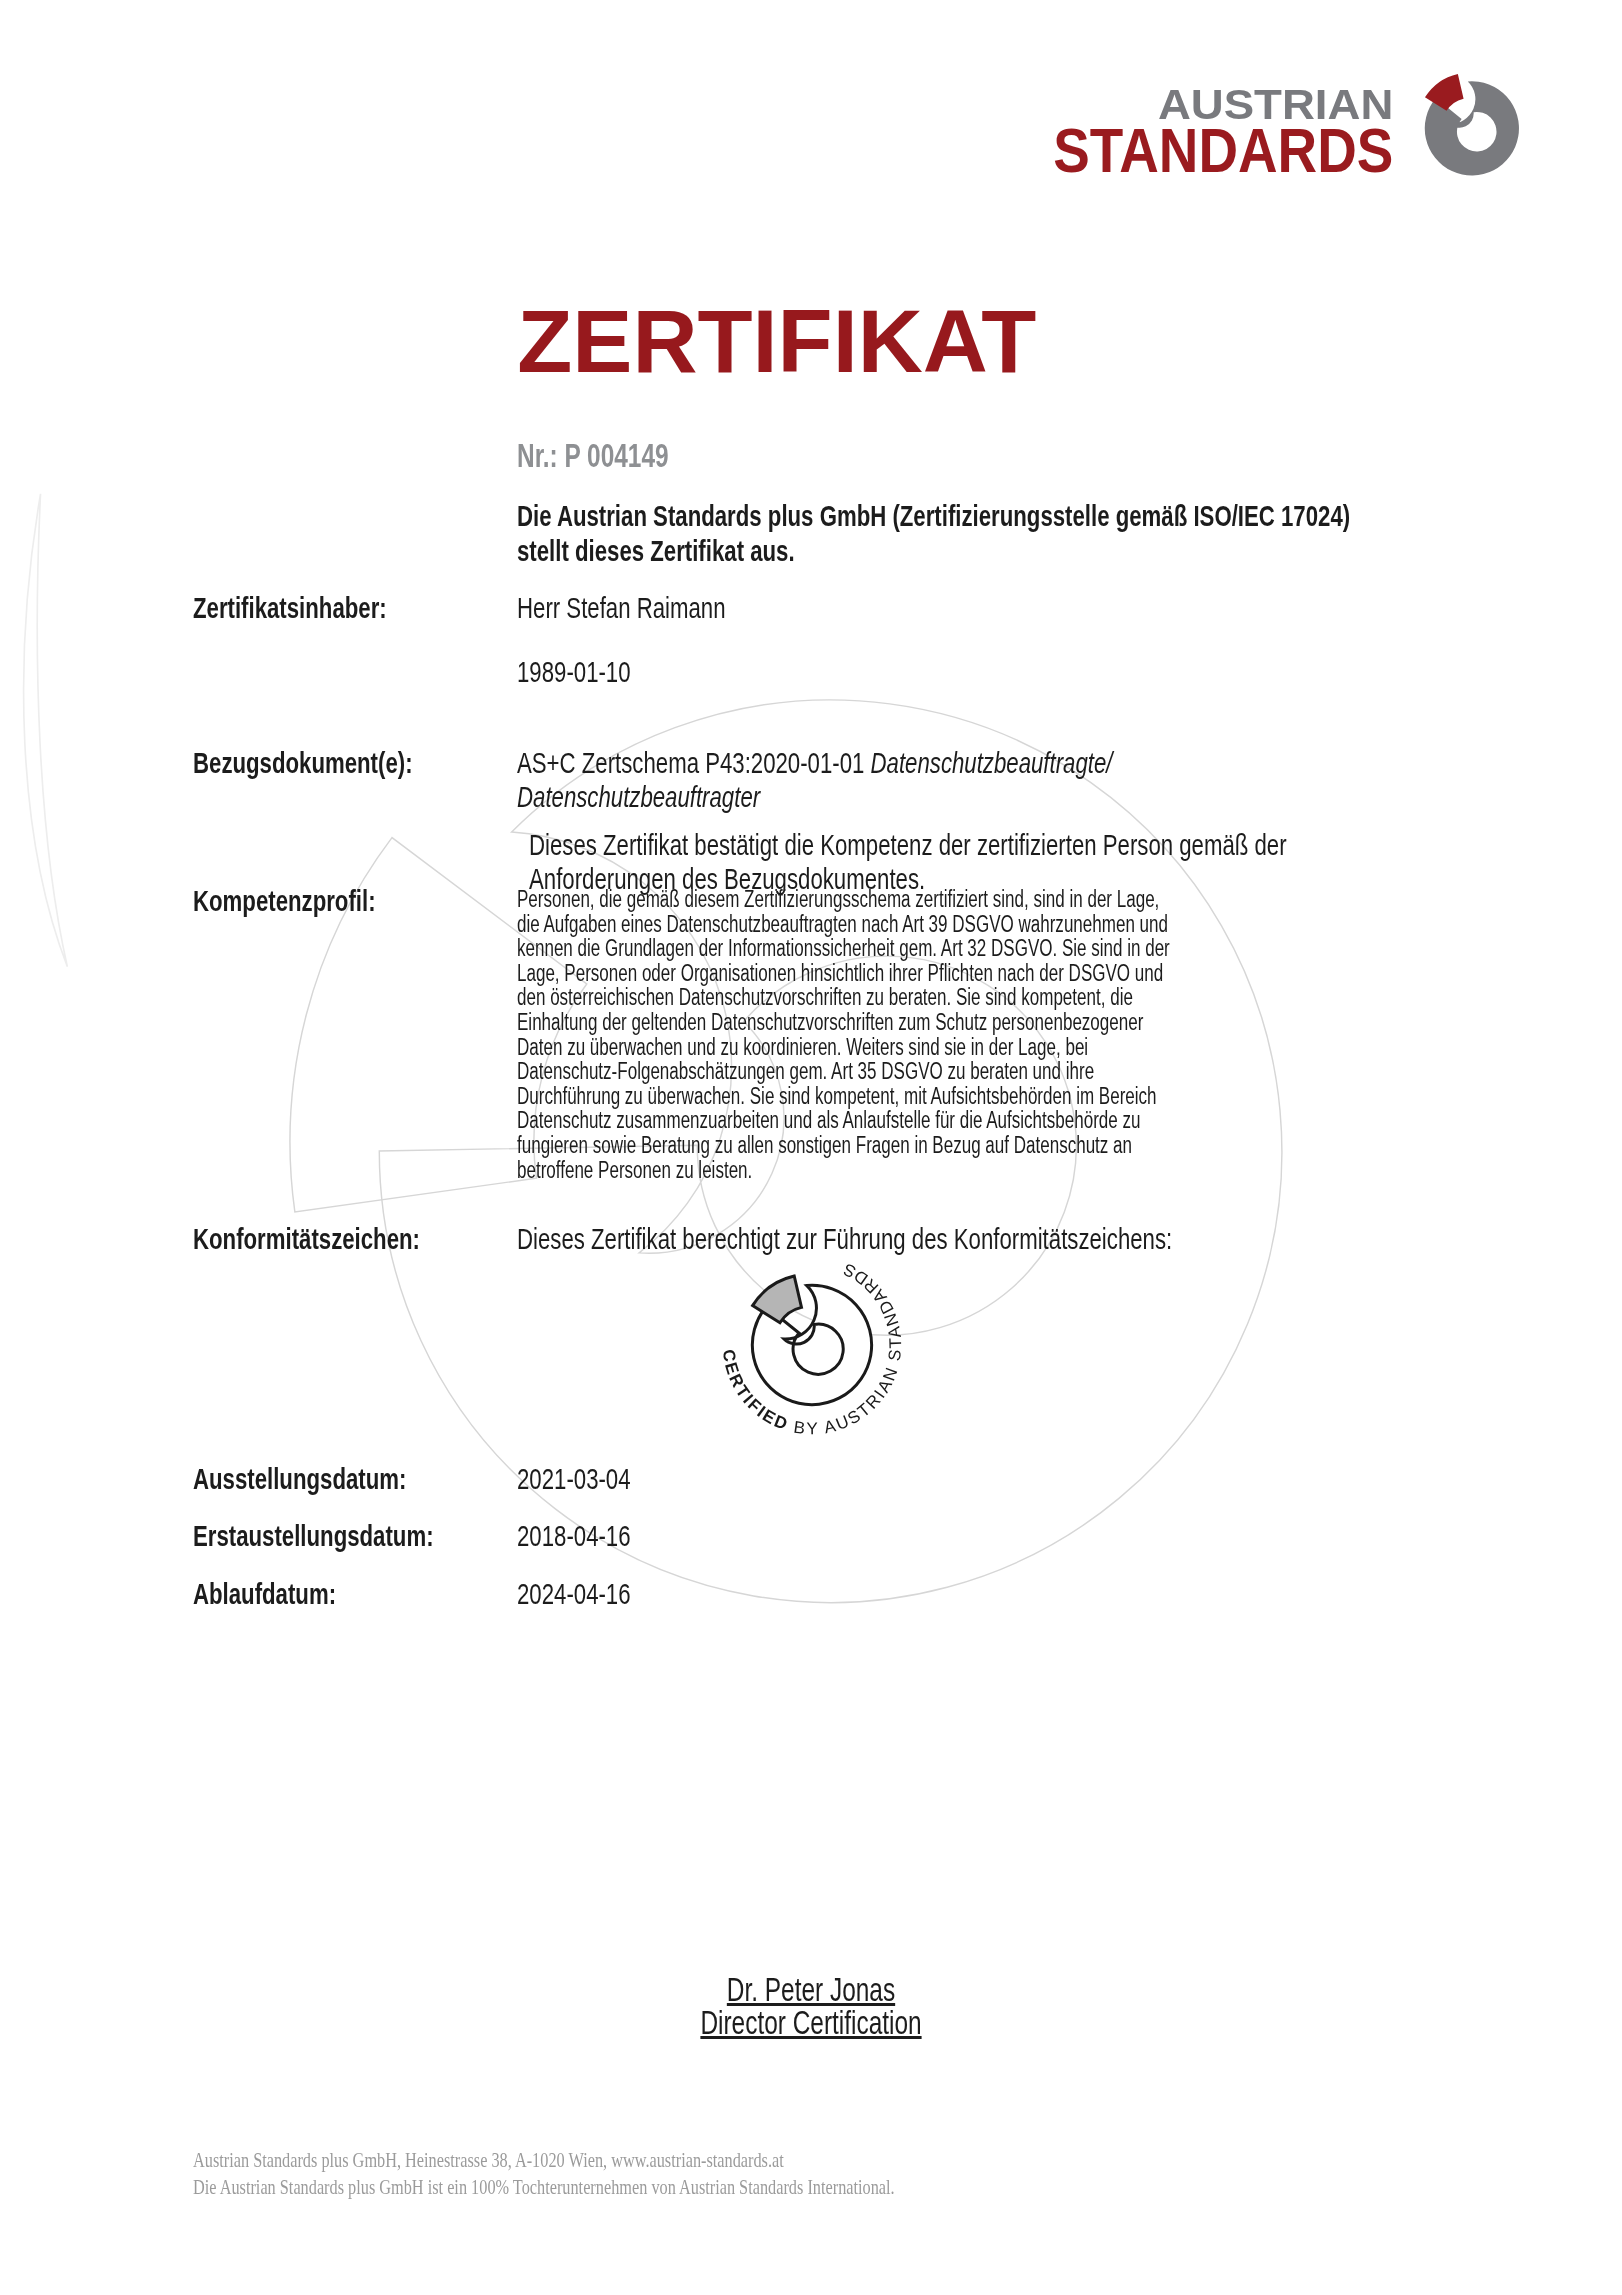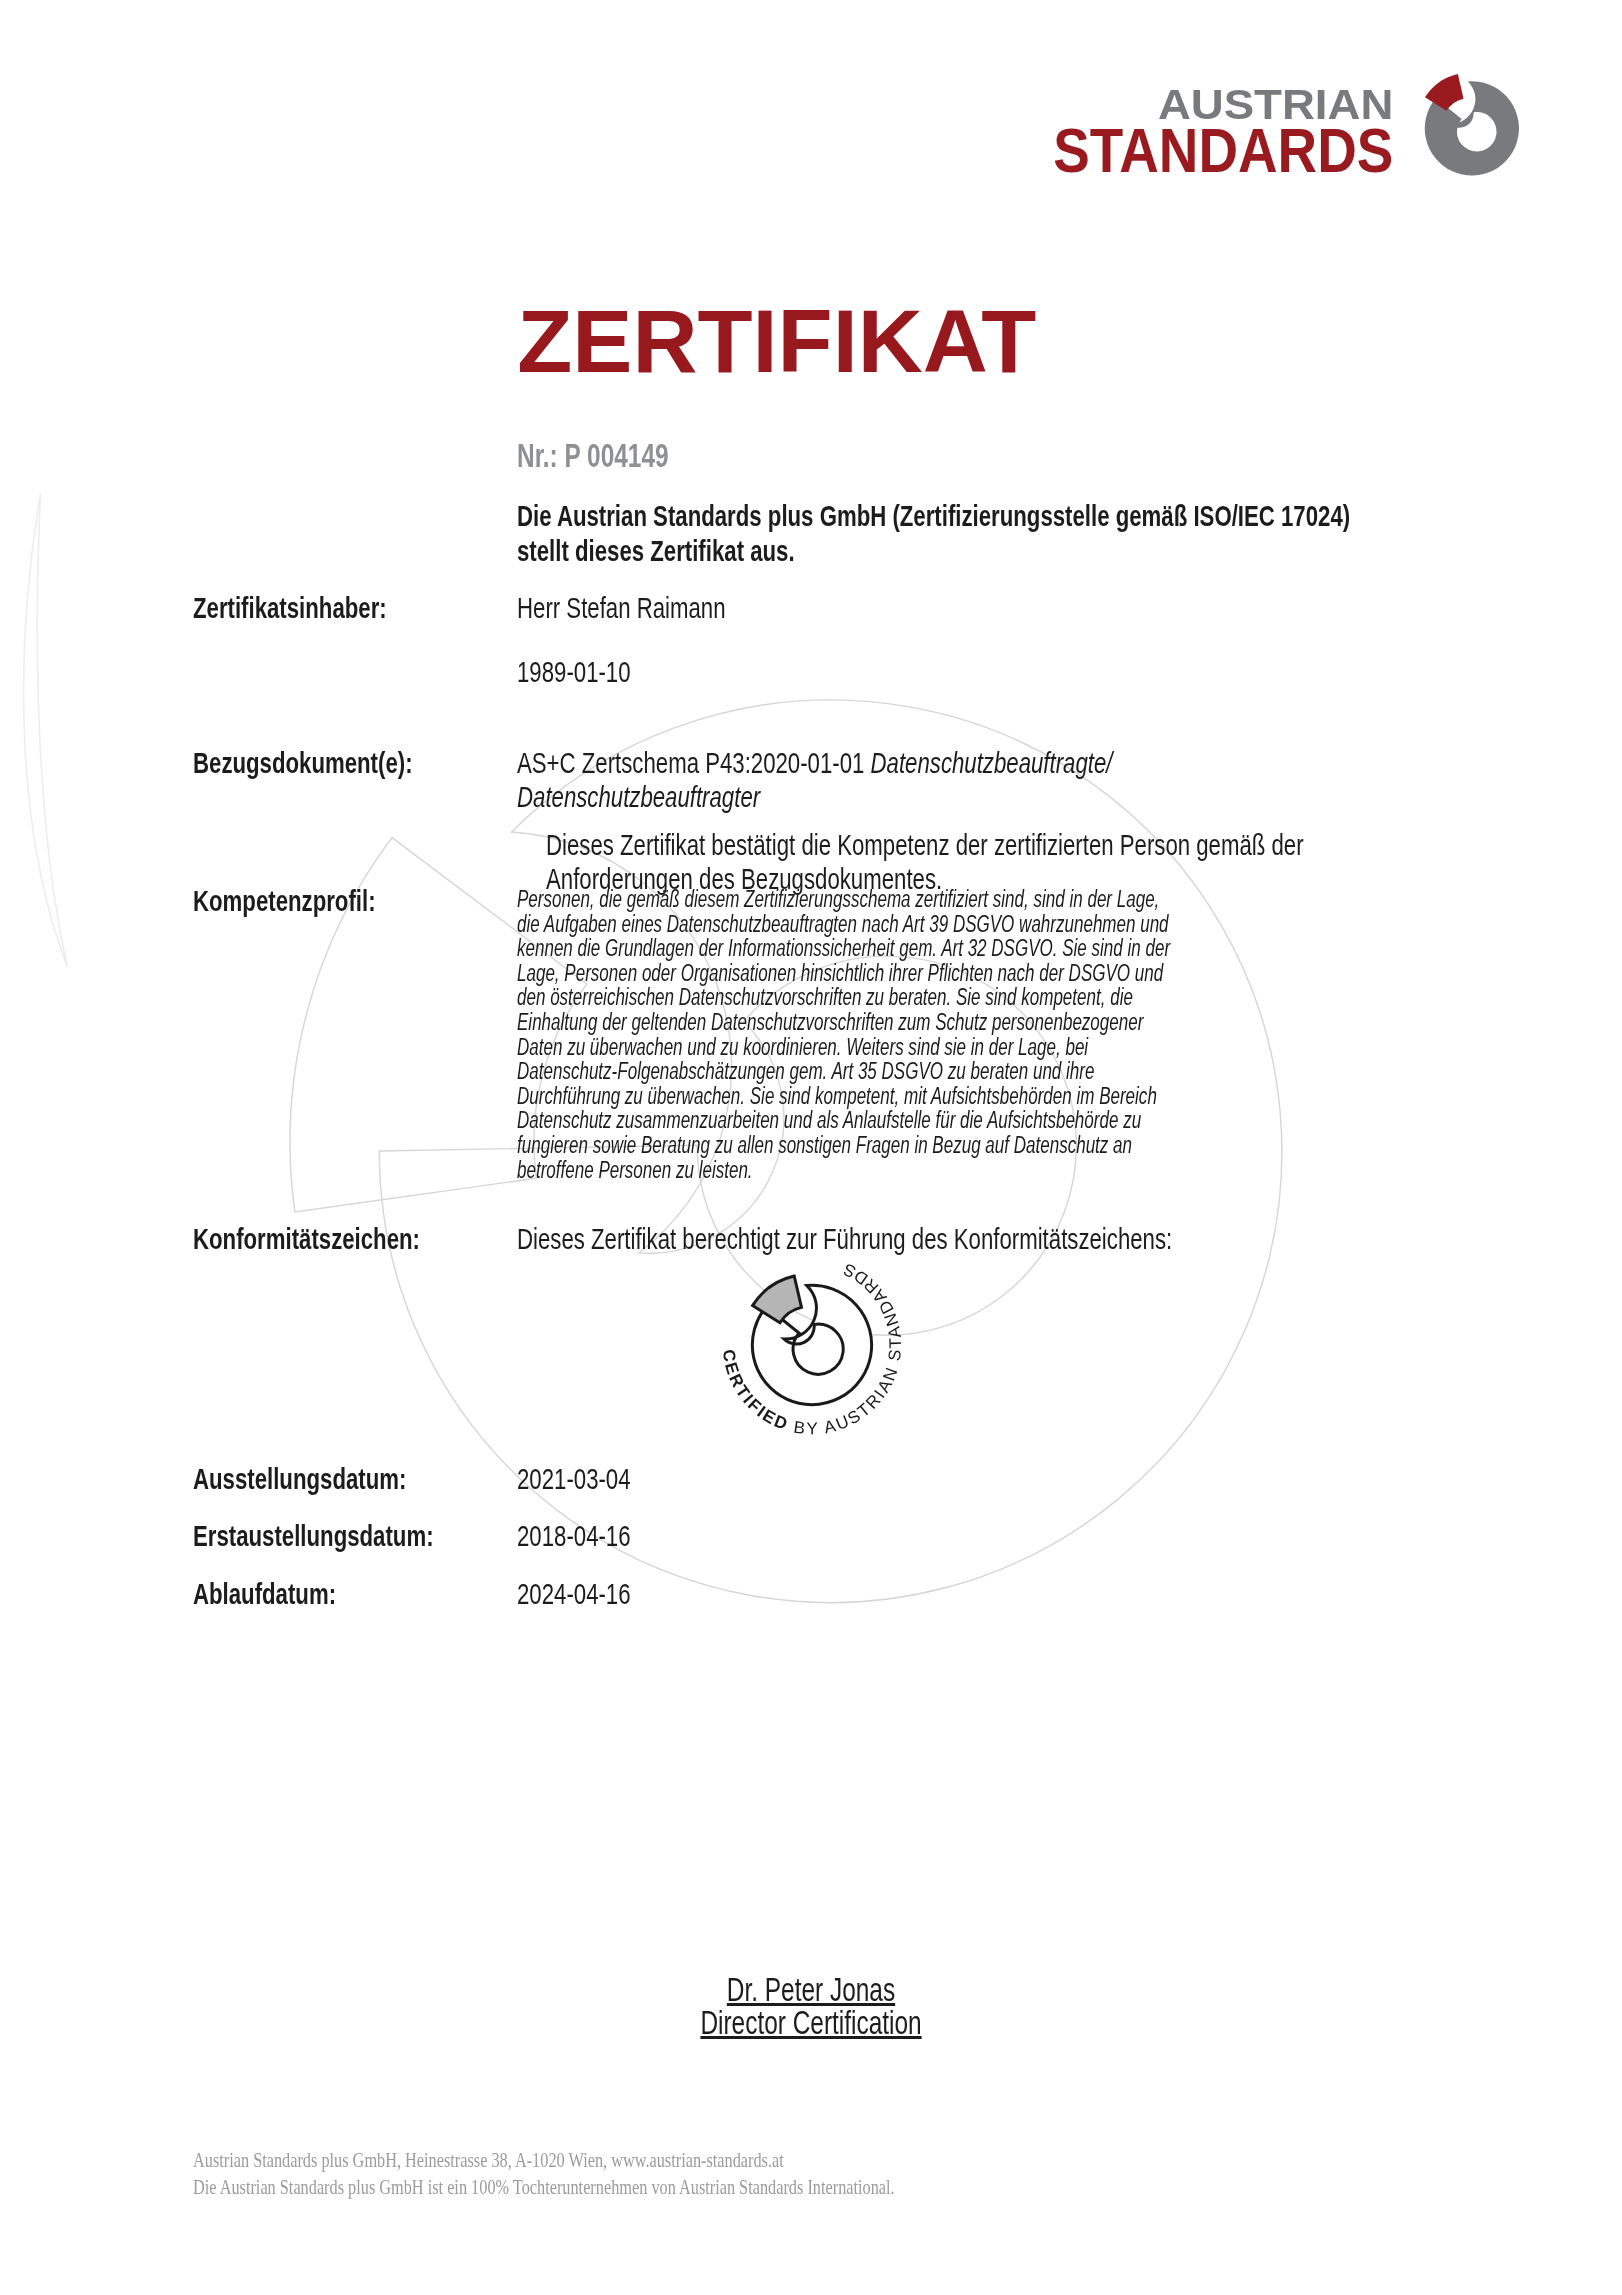--- a/index.html
+++ b/index.html
@@ -70,27 +70,27 @@
 <div class="abs cond val" style="left:517px;top:591px;">Herr Stefan Raimann</div>
 <div class="abs cond val" style="left:517px;top:655px;">1989-01-10</div>
 
 <div class="abs cond lbl" style="left:193px;top:746px;">Bezugsdokument(e):</div>
 <div class="abs" style="left:517px;top:746px;">
   <div class="cond val">
     <span>AS+C Zertschema P43:2020-01-01 </span><span class="ital">Datenschutzbeauftragte/</span>
   </div>
   <div class="cond val ital">Datenschutzbeauftragter</div>
 </div>
-<div class="abs" style="left:546px;top:828px;">
+<div class="abs" style="left:529px;top:828px;">
   <div class="cond val">Dieses Zertifikat bestätigt die Kompetenz der zertifizierten Person gemäß der</div>
   <div class="cond val">Anforderungen des Bezugsdokumentes.</div>
 </div>
 
 <div class="abs cond lbl" style="left:193px;top:884px;">Kompetenzprofil:</div>
-<div class="abs" style="left:517px;top:887px;font-style:italic;">
+<div class="abs" style="left:517px;top:887px;">
   <div class="cond small-par">Personen, die gemäß diesem Zertifizierungsschema zertifiziert sind, sind in der Lage,</div>
   <div class="cond small-par">die Aufgaben eines Datenschutzbeauftragten nach Art 39 DSGVO wahrzunehmen und</div>
   <div class="cond small-par">kennen die Grundlagen der Informationssicherheit gem. Art 32 DSGVO. Sie sind in der</div>
   <div class="cond small-par">Lage, Personen oder Organisationen hinsichtlich ihrer Pflichten nach der DSGVO und</div>
   <div class="cond small-par">den österreichischen Datenschutzvorschriften zu beraten. Sie sind kompetent, die</div>
   <div class="cond small-par">Einhaltung der geltenden Datenschutzvorschriften zum Schutz personenbezogener</div>
   <div class="cond small-par">Daten zu überwachen und zu koordinieren. Weiters sind sie in der Lage, bei</div>
   <div class="cond small-par">Datenschutz-Folgenabschätzungen gem. Art 35 DSGVO zu beraten und ihre</div>
   <div class="cond small-par">Durchführung zu überwachen. Sie sind kompetent, mit Aufsichtsbehörden im Bereich</div>
   <div class="cond small-par">Datenschutz zusammenzuarbeiten und als Anlaufstelle für die Aufsichtsbehörde zu</div>

